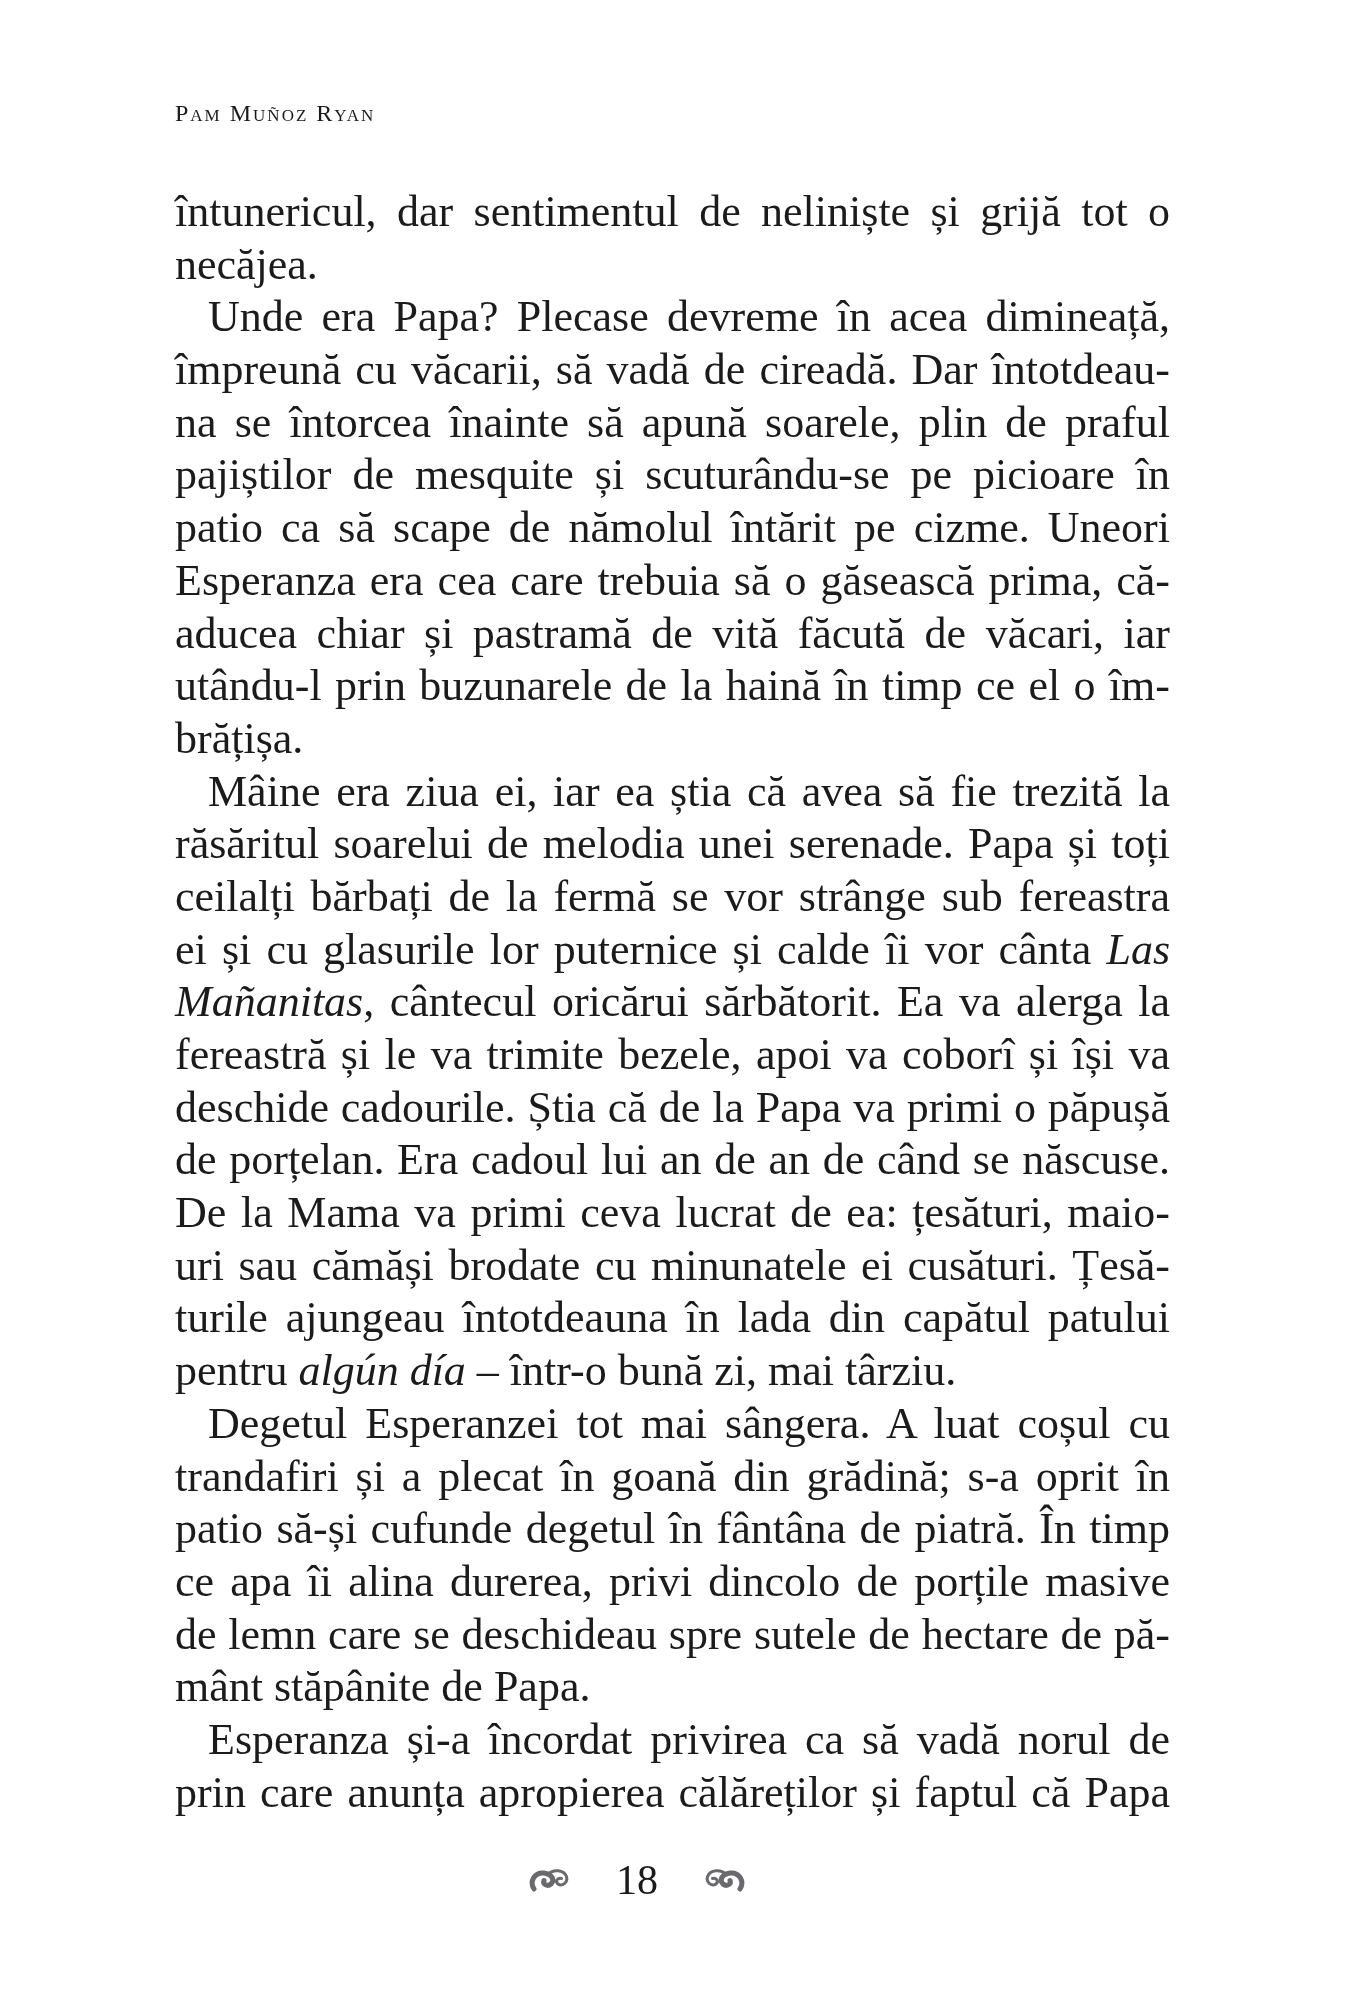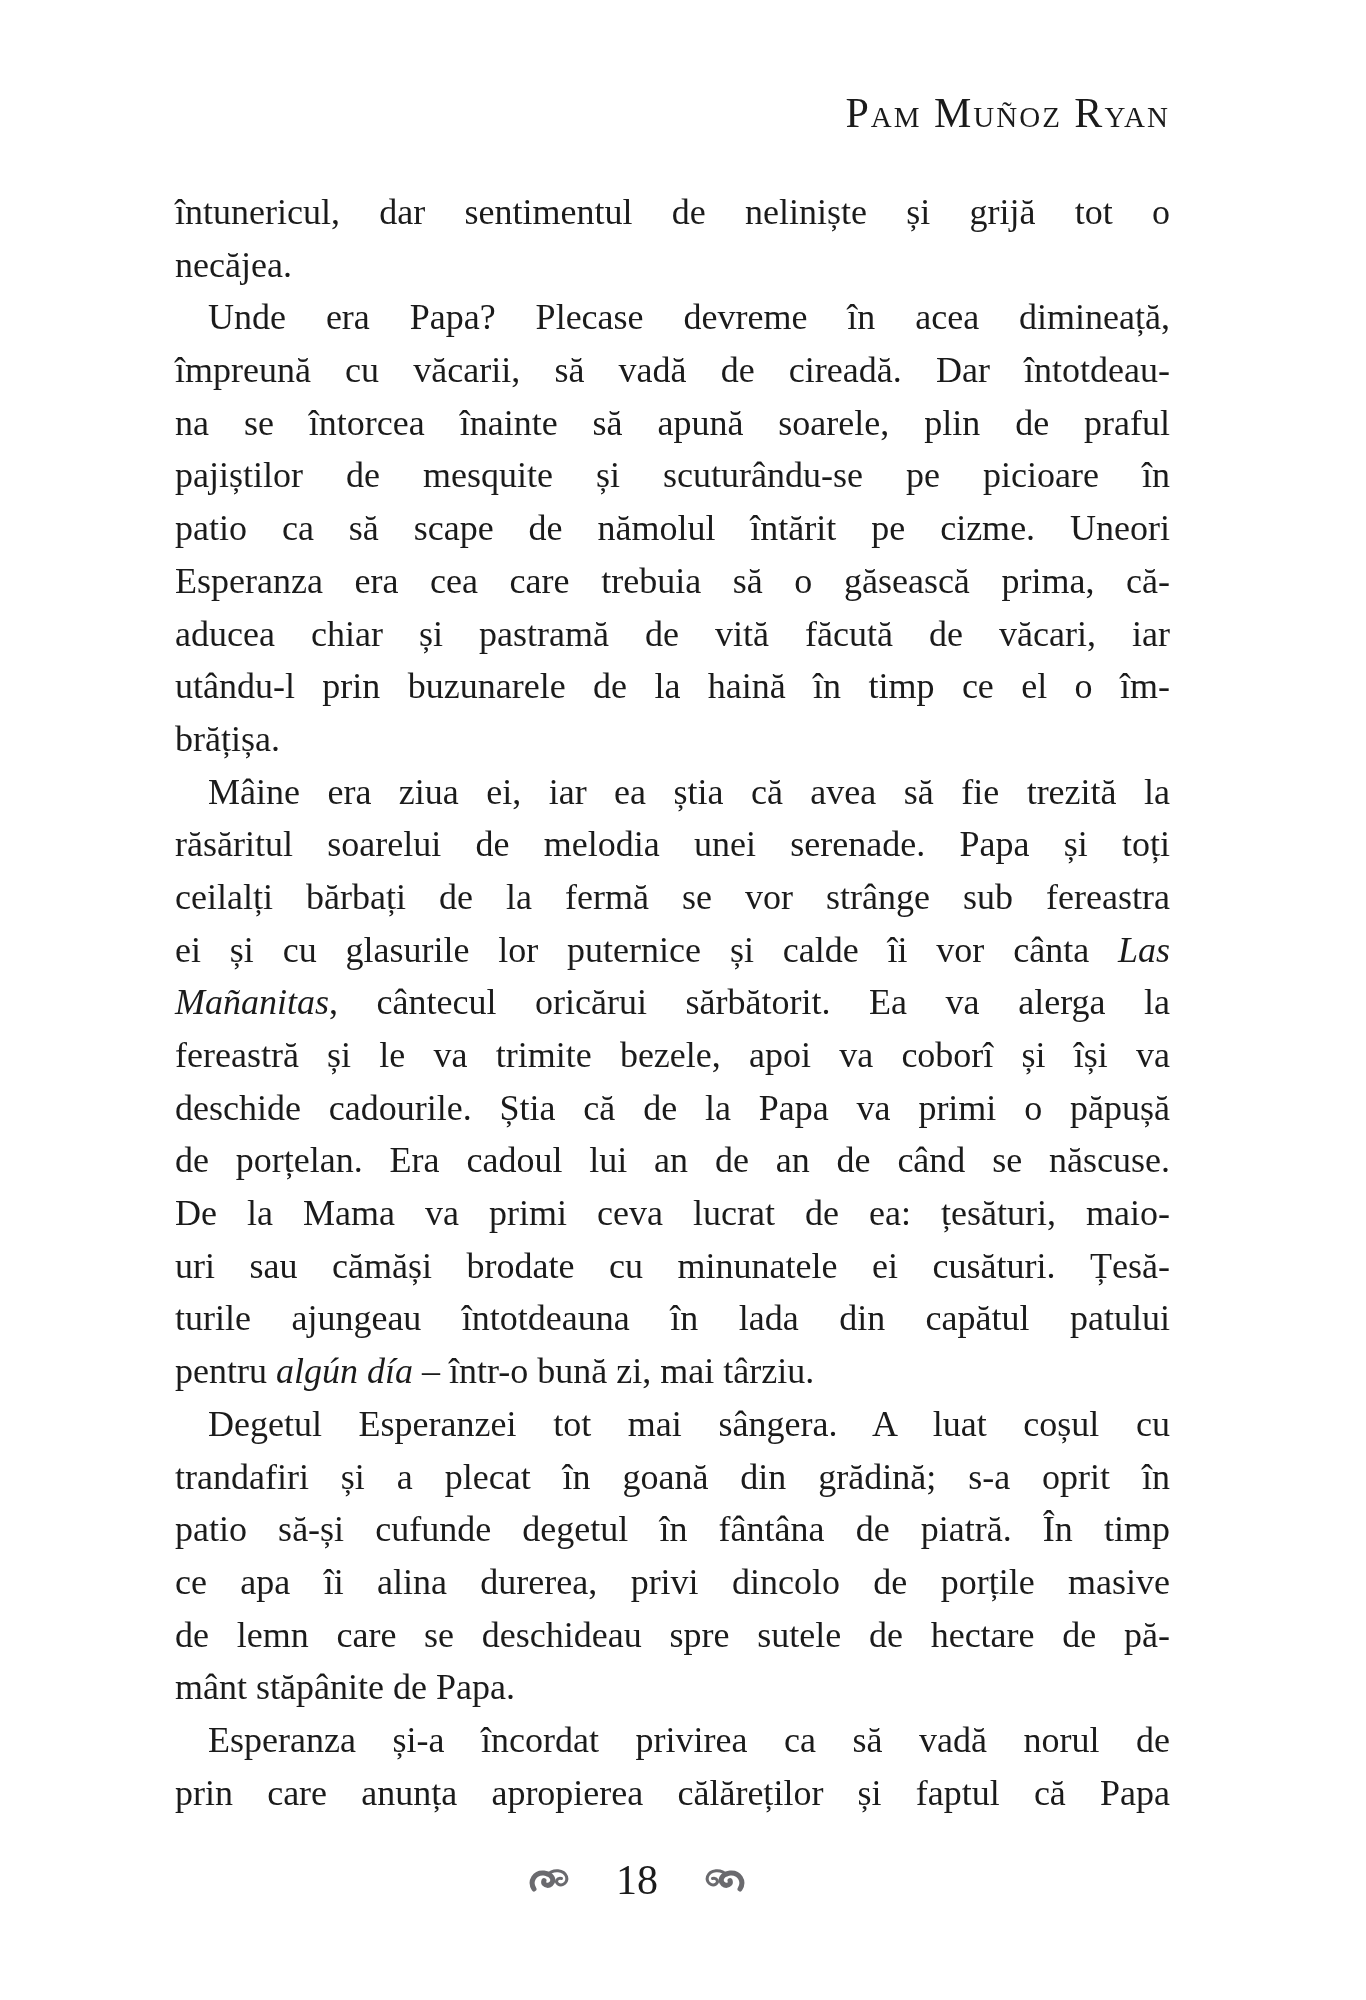--- a/index.html
+++ b/index.html
@@ -10,37 +10,37 @@
     background:#ffffff;
     font-family:"Liberation Serif","DejaVu Serif",serif;
     color:#1b1b1b;
     overflow:hidden;
   }
   .running-head{
     position:absolute;
     top:92px;
     left:175px;
     width:995px;
-    text-align:right;
-    font-size:42px;
+    text-align:left;
+    font-size:24px;
     font-variant:small-caps;
     letter-spacing:2px;
     line-height:42px;
     color:#1b1b1b;
   }
   .body-text{
     position:absolute;
     top:186px;
     left:175px;
     width:995px;
   }
   .line{
     height:52.7px;
     line-height:52.7px;
-    font-size:36px;
+    font-size:44px;
     text-align:justify;
     text-align-last:justify;
     -moz-text-align-last:justify;
     white-space:normal;
   }
   .line.end{
     text-align-last:left;
     -moz-text-align-last:left;
   }
   .line.indent{

